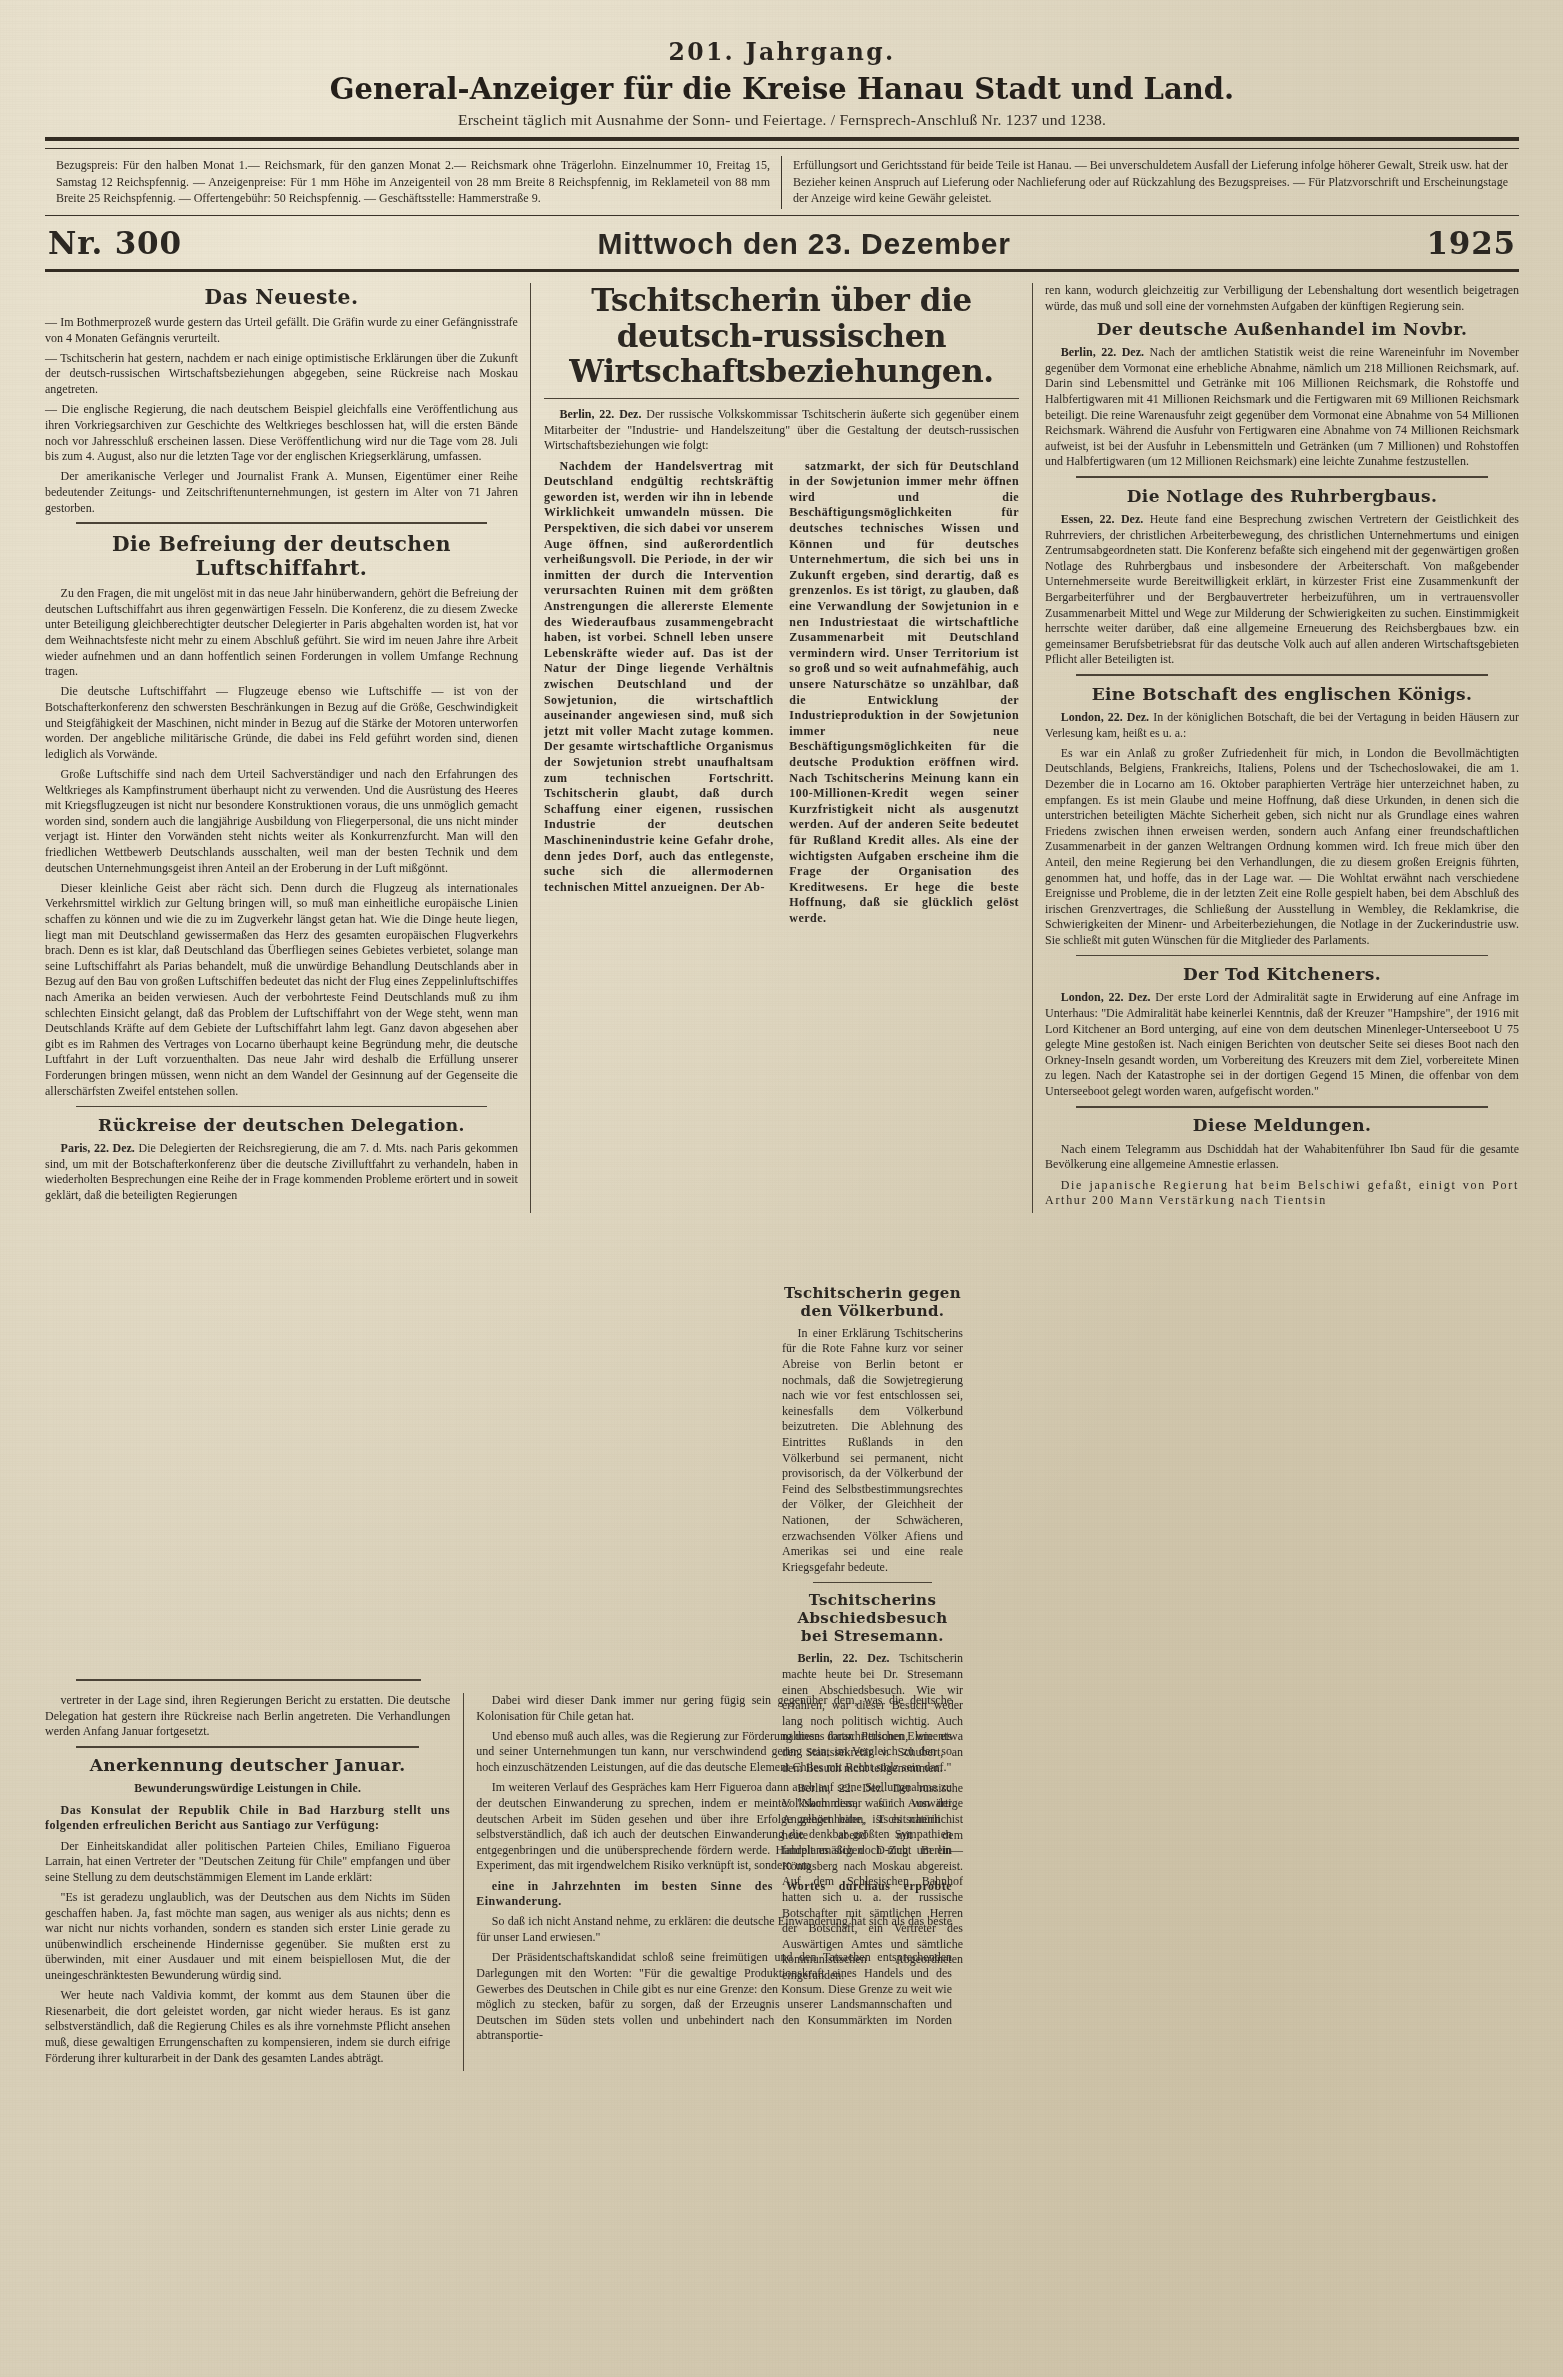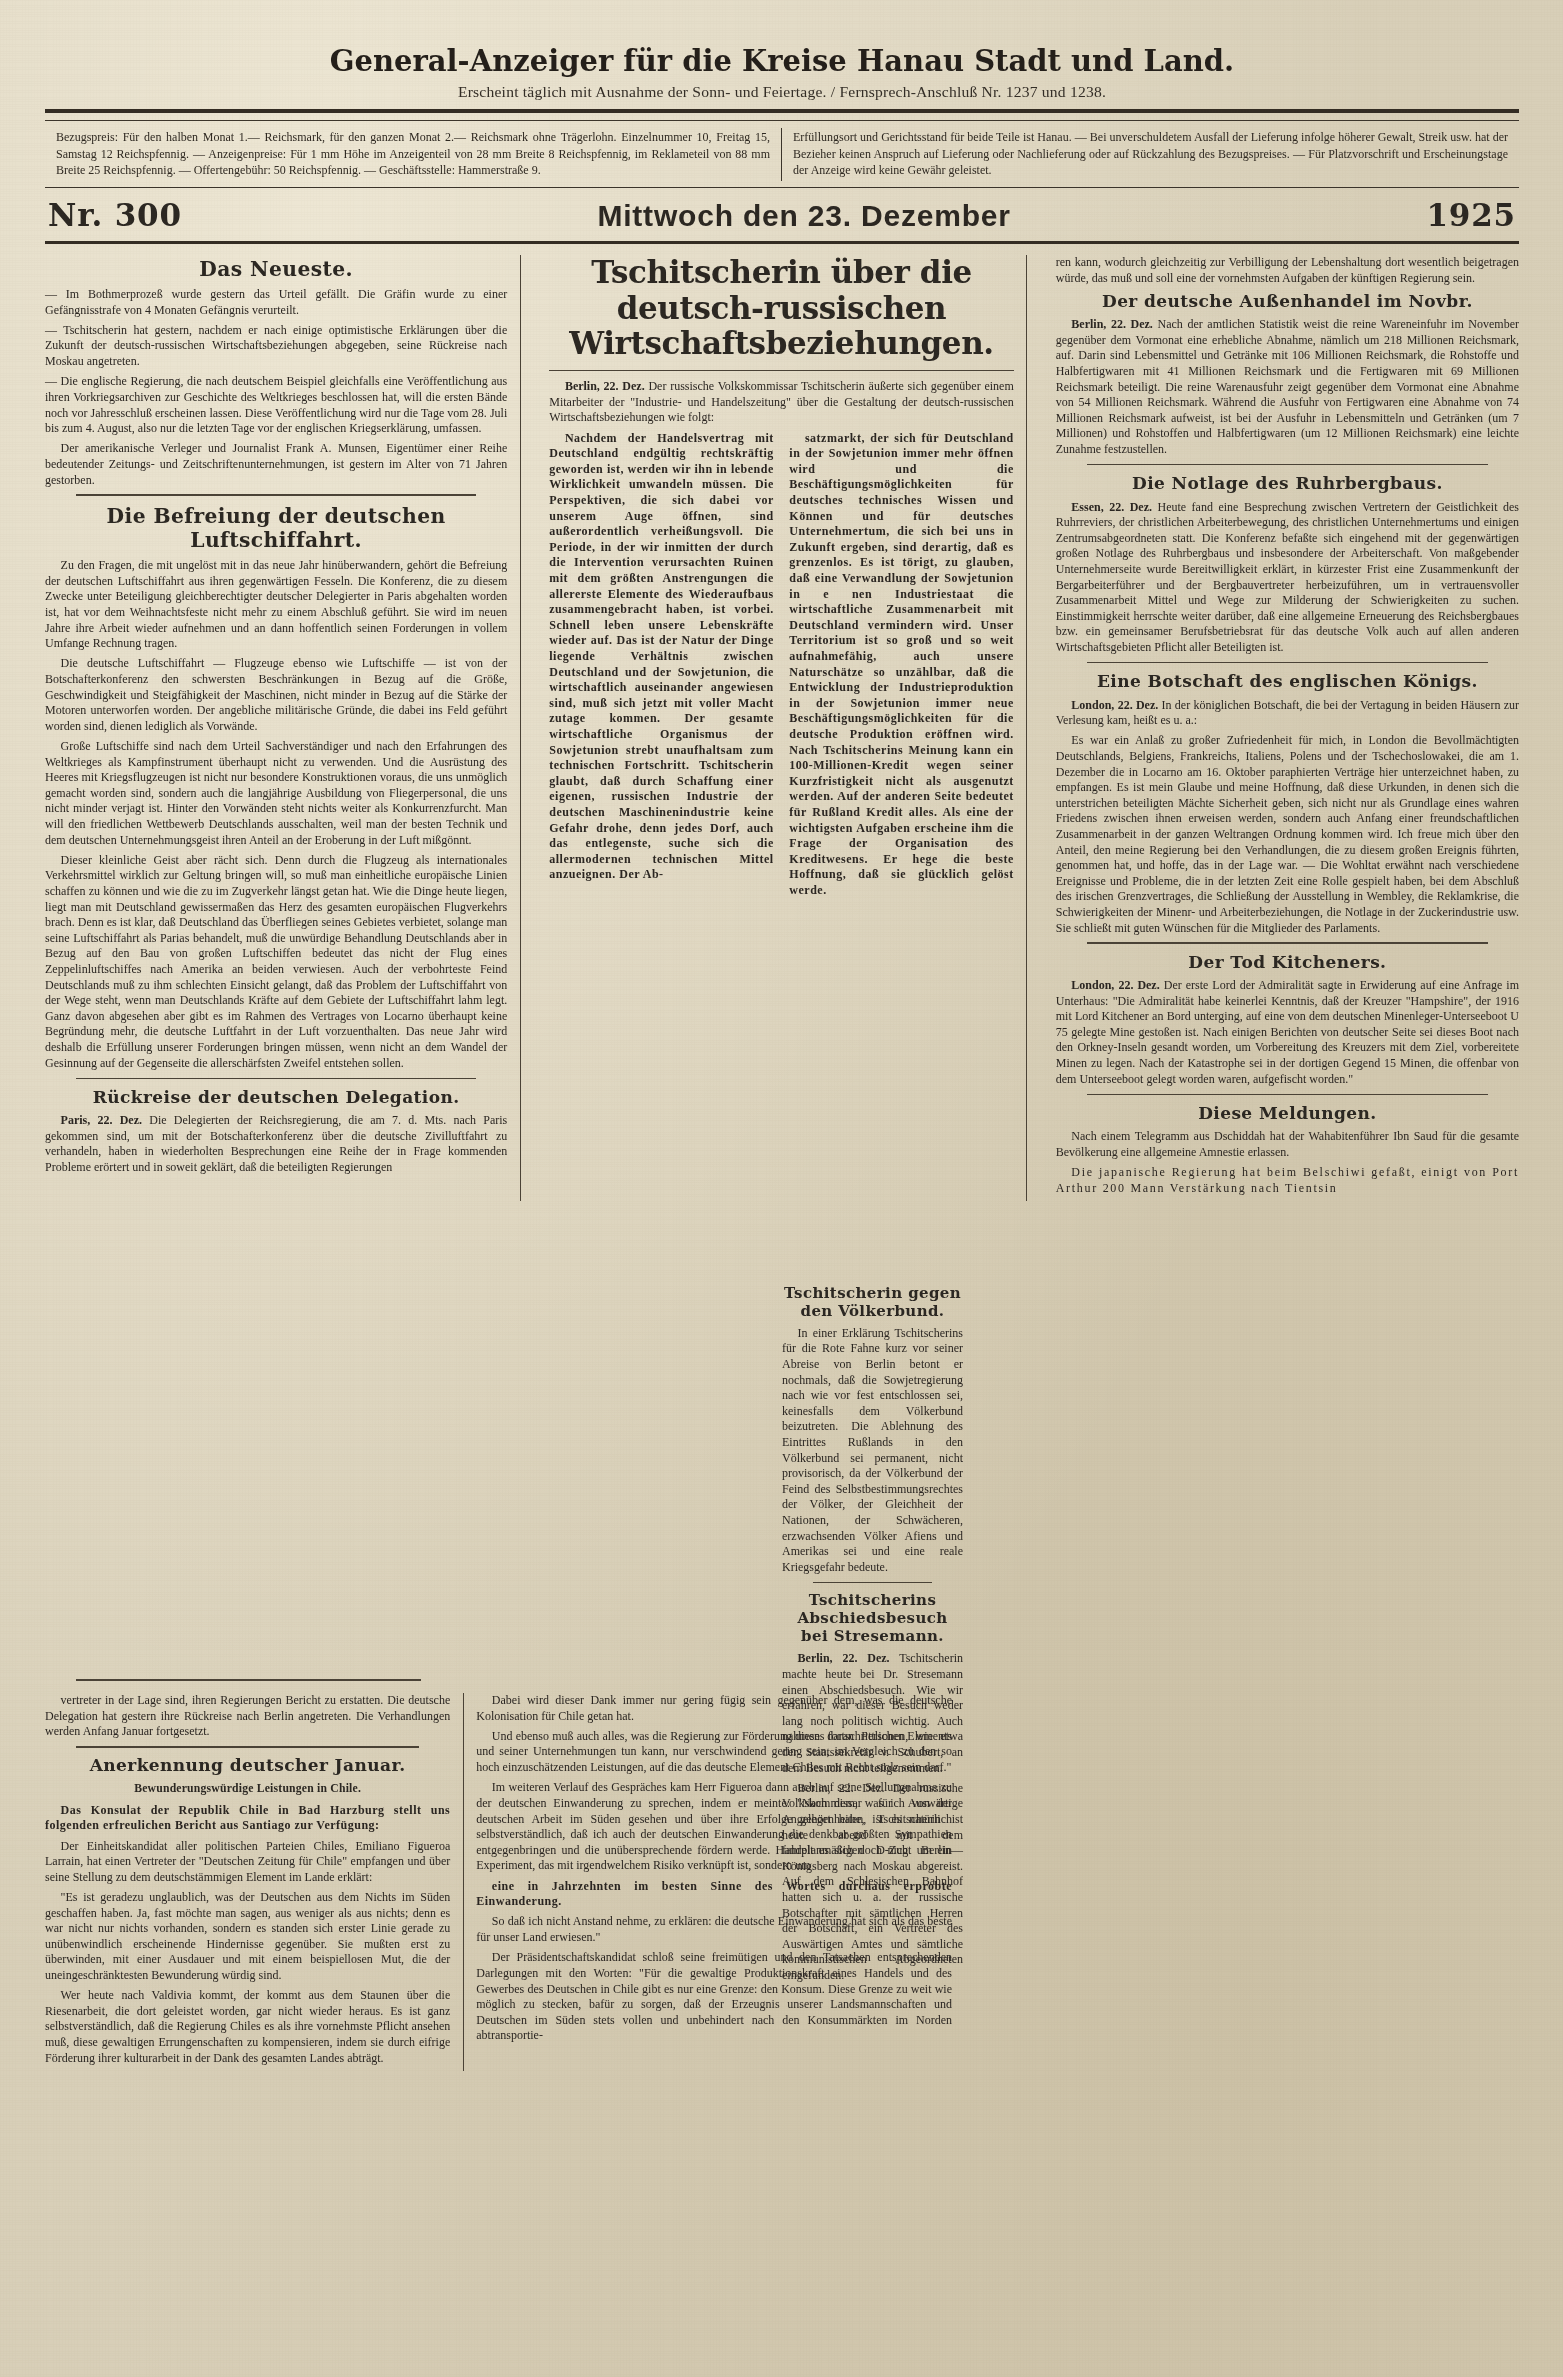--- a/index.html
+++ b/index.html
@@ -135,21 +135,21 @@
     font-family: Liberation Sans, sans-serif;
     font-weight: bold;
     font-size: 30px;
     letter-spacing: 0.8px;
   }
 
   
   .body {
     display: flex;
     margin: 11px 45px 0 45px;
-    gap: 16px;
+    gap: 0;
   }
   .col {
     padding: 0 12.5px;
     box-sizing: border-box;
   }
   .col.c1 { width: 33%; border-right: 1.6px solid #4a4236; padding-left: 0; }
   .col.c2 { width: 34%; border-right: 1.6px solid #4a4236; }
   .col.c3 { width: 33%; padding-right: 0; }
 
   .hd-center {
@@ -252,20 +252,21 @@
   .bottom-split .half.left { padding-right: 9.4px; border-right: 1.6px solid #4a4236; }
   .bottom-split .half.right { padding-left: 9.4px; }
 </style>
 </head>
 <body>
 
 <div class="page">
   <div class="paper-grain"></div>
 
   <div class="masthead">
+    <div class="volume">201. Jahrgang.</div>
     <div class="subtitle">General-Anzeiger für die Kreise Hanau Stadt und Land.</div>
     <div class="subsub">Erscheint täglich mit Ausnahme der Sonn- und Feiertage. / Fernsprech-Anschluß Nr. 1237 und 1238.</div>
   </div>
 
   <div class="rule-thick"></div>
 
   <div class="legal">
     <div class="col">Bezugspreis: Für den halben Monat 1.— Reichsmark, für den ganzen Monat 2.— Reichsmark ohne Trägerlohn. Einzelnummer 10, Freitag 15, Samstag 12 Reichspfennig. — Anzeigenpreise: Für 1 mm Höhe im Anzeigenteil von 28 mm Breite 8 Reichspfennig, im Reklameteil von 88 mm Breite 25 Reichspfennig. — Offertengebühr: 50 Reichspfennig. — Geschäftsstelle: Hammerstraße 9.</div>
     <div class="col">Erfüllungsort und Gerichtsstand für beide Teile ist Hanau. — Bei unverschuldetem Ausfall der Lieferung infolge höherer Gewalt, Streik usw. hat der Bezieher keinen Anspruch auf Lieferung oder Nachlieferung oder auf Rückzahlung des Bezugspreises. — Für Platzvorschrift und Erscheinungstage der Anzeige wird keine Gewähr geleistet.</div>
   </div>

